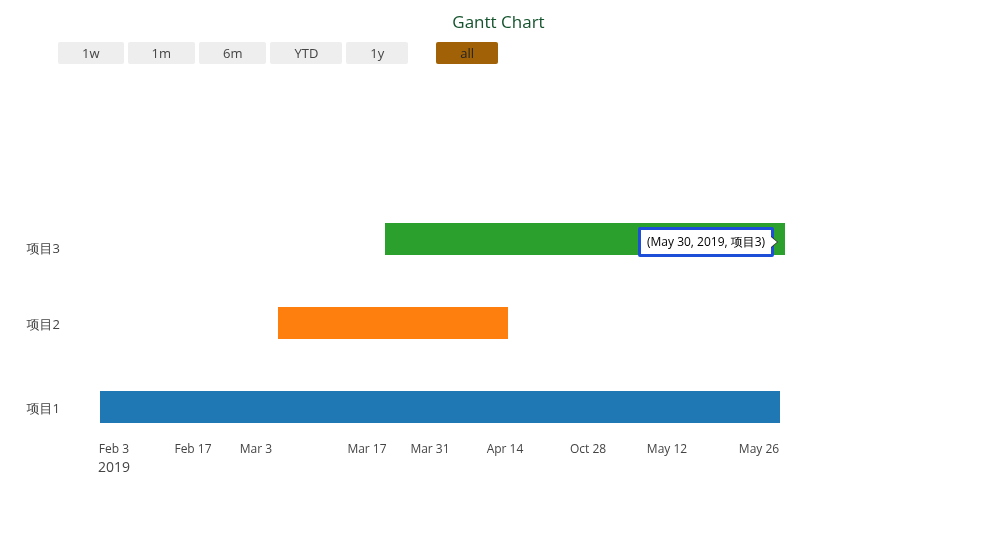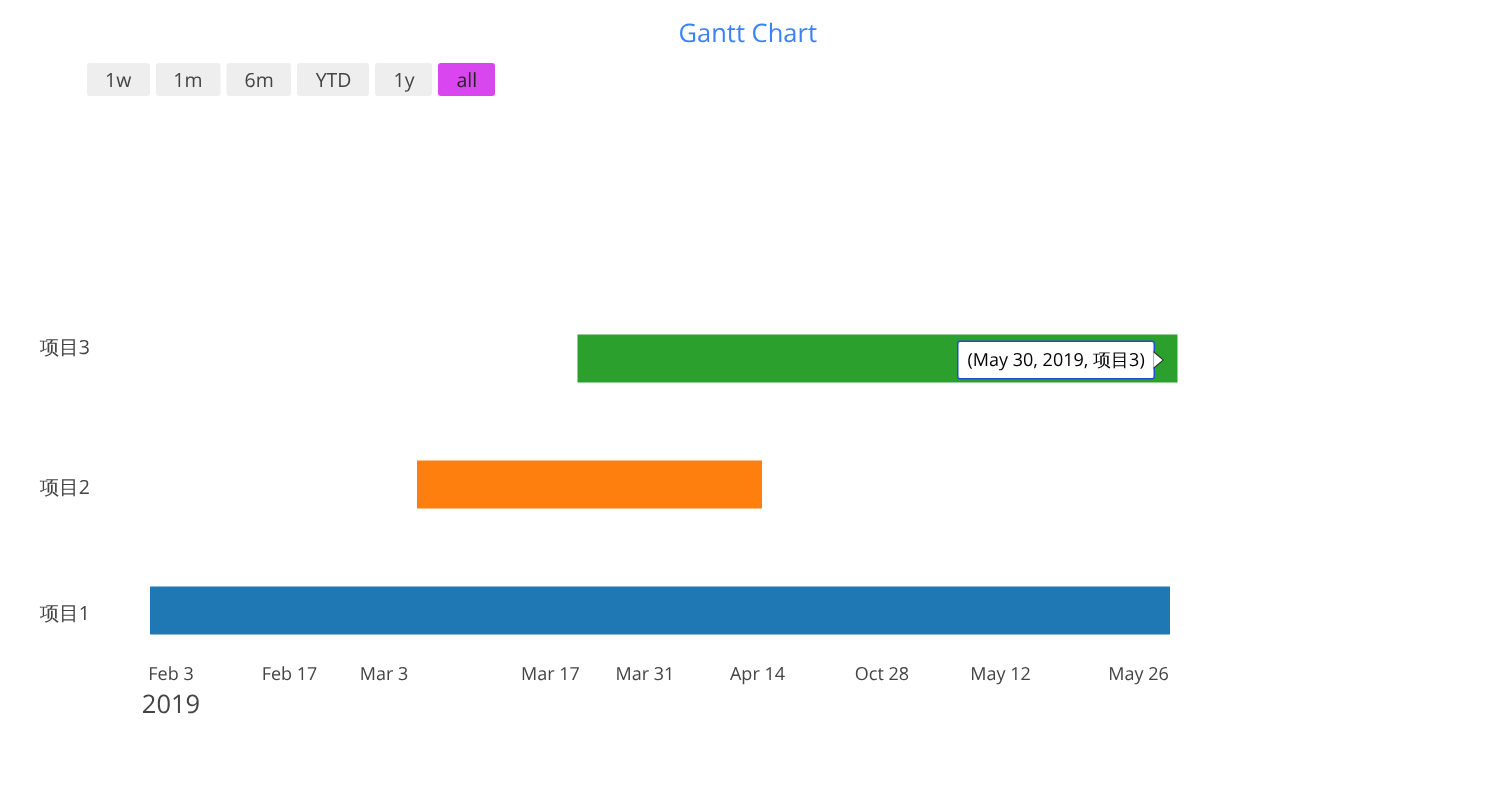--- a/index.html
+++ b/index.html
@@ -9,44 +9,45 @@
     height: 535px;
     font-family: "Open Sans", Verdana, Arial, sans-serif;
     background: #fff;
     color: #444;
     position: relative;
     overflow: hidden;
   }
   .title {
     text-align: center;
     font-size: 17px;
-    color: #3b82f6;
+    color: #14532d;
     margin-top: 10px;
     margin-bottom: 8px;
   }
   .range-buttons {
     position: absolute;
     top: 42px;
     left: 58px;
     display: flex;
     gap: 4px;
   }
   .range-buttons button {
     border: none;
     background: #eee;
     color: #444;
     font-size: 13px;
-    padding: 2px 12px;
+    padding: 2px 24px;
     border-radius: 2px;
     cursor: pointer;
     font-family: inherit;
   }
   .range-buttons button.active {
-    background: #d946ef;
+    background: #a16207;
     color: #222;
+    margin-left: 24px;
   }
   .plot {
     position: absolute;
     left: 65px;
     top: 75px;
     width: 910px;
     height: 395px;
   }
   .y-label {
     position: absolute;
@@ -71,27 +72,27 @@
     position: absolute;
     font-size: 12px;
     color: #444;
     transform: translateX(-50%);
     top: 0;
     text-align: center;
     white-space: nowrap;
   }
   .x-tick .year {
     display: block;
-    font-size: 17px;
+    font-size: 14px;
     color: #444;
   }
   .tooltip {
     position: absolute;
     background: #fff;
-    border: 1px solid #1d4ed8;
+    border: 3px solid #1d4ed8;
     font-size: 12px;
     color: #000;
     padding: 3px 6px;
     border-radius: 2px;
     white-space: nowrap;
   }
   .tooltip::after {
     content: "";
     position: absolute;
     right: -6px;
@@ -121,21 +122,21 @@
   <button>1w</button>
   <button>1m</button>
   <button>6m</button>
   <button>YTD</button>
   <button>1y</button>
   <button class="active">all</button>
 </div>
 
 <div class="plot">
 
-  <div class="y-label" style="top:147px;">项目3</div>
+  <div class="y-label" style="top:164px;">项目3</div>
   <div class="y-label" style="top:240px;">项目2</div>
   <div class="y-label" style="top:324px;">项目1</div>
 
   <div class="bar" style="top:316px; left:35px;  width:680px; background:#1f77b4;"></div>
 
   <div class="bar" style="top:232px; left:213px; width:230px; background:#ff7f0e;"></div>
 
   <div class="bar" style="top:148px; left:320px; width:400px; background:#2ca02c;"></div>
 
   <div class="tooltip" style="top:152px; left:573px;">(May 30, 2019, 项目3)</div>

